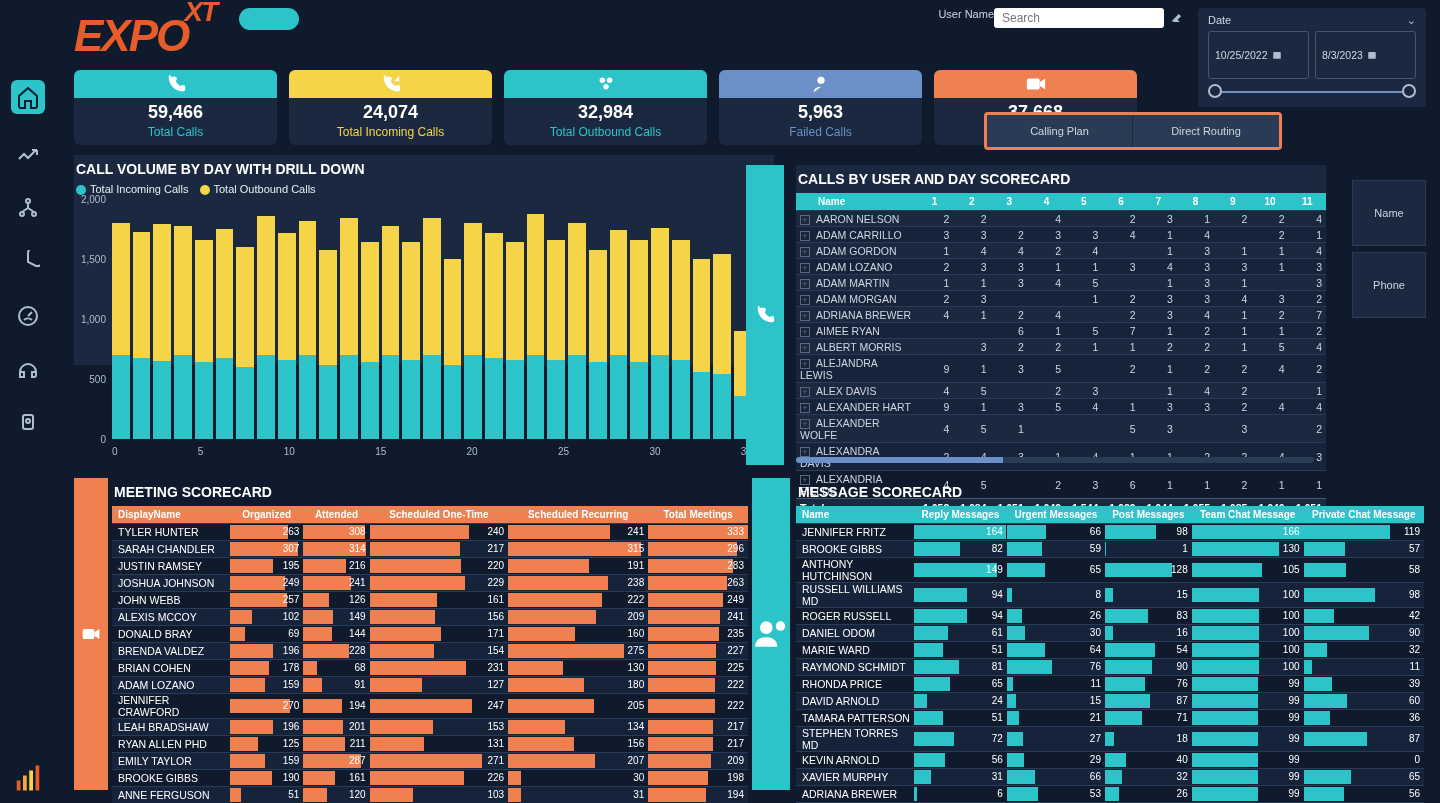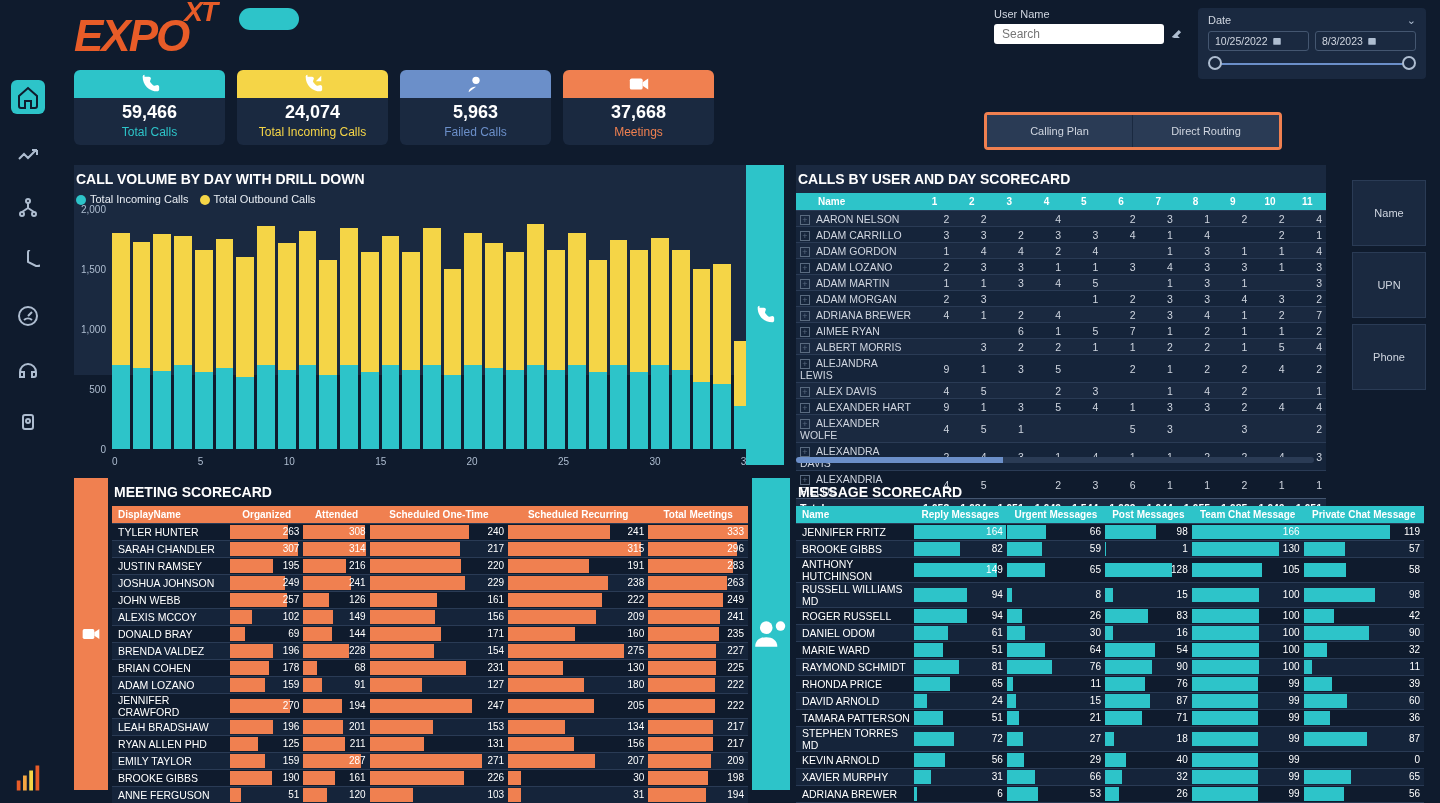--- a/index.html
+++ b/index.html
@@ -10,55 +10,55 @@
 .logo-xt{color:#e85c28;font-size:28px;position:relative;top:-14px;left:-4px}
 .cloud{position:absolute;left:165px;top:-2px;width:60px;height:22px;background:#2dc4c9;border-radius:20px}
 .nav{position:absolute;left:0;top:65px;width:55px;bottom:0;background:#0f1b2d;display:flex;flex-direction:column;align-items:center;padding-top:15px;gap:26px}
 .nav-icon{width:28px;height:28px;display:flex;align-items:center;justify-content:center;color:#aebdd0;cursor:pointer}
 .nav-icon svg{width:24px;height:24px;fill:none;stroke:#aebdd0;stroke-width:2}
 .nav-icon.active{background:#2dc4c9;border-radius:6px;padding:4px;width:34px;height:34px}
 .nav-icon.active svg{stroke:#0f1b2d}
 .nav-spacer{flex:1}
 .nav-logo{width:30px;height:30px;margin-bottom:10px}
 .metrics{position:absolute;left:74px;top:70px;display:flex;gap:12px}
-.metric{width:151px;border-radius:6px;overflow:hidden;text-align:center}
+.metric{width:203px;border-radius:6px;overflow:hidden;text-align:center}
 .metric-icon{height:28px;display:flex;align-items:center;justify-content:center}
 .metric-icon svg{width:22px;height:22px;fill:#fff}
 .metric-value{font-size:18px;font-weight:700;padding:4px 0 0;background:#1a2940;color:#fff}
 .metric-label{font-size:12px;padding:2px 0 6px;background:#1a2940}
 .m1 .metric-icon{background:#2dc4c9}.m1 .metric-label{color:#2dc4c9}
 .m2 .metric-icon{background:#f5d547}.m2 .metric-label{color:#f5d547}
 .m3 .metric-icon{background:#2dc4c9}.m3 .metric-label{color:#2dc4c9}
 .m4 .metric-icon{background:#6b8fc9}.m4 .metric-label{color:#6b8fc9}
 .m5 .metric-icon{background:#f08050}.m5 .metric-label{color:#f08050}
 .filters{position:absolute;right:14px;top:8px;display:flex;align-items:flex-start;gap:14px}
-.search-wrap{display:flex;flex-direction:column}
+.search-wrap{display:flex;flex-direction:row}
 .search-label{font-size:11px;color:#d0d6e0;margin-bottom:4px}
 .search-row{display:flex;align-items:center;gap:6px}
 .search-box{width:170px;background:#fff;border-radius:3px;display:flex;align-items:center;padding:3px 8px}
 .search-box input{border:0;outline:0;flex:1;font-size:12px;color:#666}
 .search-box svg{width:14px;height:14px;stroke:#888;fill:none;stroke-width:2}
 .eraser{width:14px;height:14px;color:#aebdd0}
 .date-panel{background:#1a2940;border-radius:4px;padding:6px 10px 10px;width:228px}
 .date-label{font-size:11px;color:#d0d6e0;margin-bottom:4px;display:flex;justify-content:space-between}
 .date-chev{color:#aebdd0}
 .date-inputs{display:flex;gap:6px;margin-bottom:8px}
-.date-in{background:#1a2940;border:1px solid #445670;border-radius:3px;padding:3px 6px;font-size:10.5px;color:#d0d6e0;display:flex;align-items:center;gap:4px;flex:1}
+.date-in{background:#1a2940;border:1px solid #445670;border-radius:3px;padding:17px 6px;font-size:10.5px;color:#d0d6e0;display:flex;align-items:center;gap:4px;flex:1}
 .date-in svg{width:10px;height:10px;fill:#aebdd0}
 .slider{position:relative;height:10px}
 .slider-track{position:absolute;left:8px;right:8px;top:4px;height:2px;background:#6b8fc9}
 .slider-h{position:absolute;width:14px;height:14px;border:2px solid #aebdd0;border-radius:50%;top:-3px;background:#1a2940}
 .route-tabs{position:absolute;left:984px;top:112px;display:flex;border:3px solid #f08050;border-radius:4px}
 .route-tab{width:146px;text-align:center;padding:10px 4px;background:#2a3b55;border-right:1px solid #1a2940;font-size:11px;color:#d0d6e0;cursor:pointer}
 .route-tab:last-child{border-right:0}
 .side-tabs{position:absolute;right:14px;top:180px;display:flex;flex-direction:column;gap:6px}
 .side-tab{width:74px;height:66px;background:#1a2940;border:1px solid #2a3b55;display:flex;align-items:center;justify-content:center;font-size:11px;color:#d0d6e0;cursor:pointer}
 .panel{position:absolute;background:#1a2940}
 .panel-title{font-size:14px;font-weight:700;color:#fff;padding:6px 2px}
-.chart-panel{left:74px;top:165px;width:700px;height:210px}
+.chart-panel{left:74px;top:155px;width:700px;height:210px}
 .legend{font-size:11px;padding:0 2px 4px}
 .legend-dot{display:inline-block;width:10px;height:10px;border-radius:50%;margin-right:4px;vertical-align:middle}
 .chart-area{position:relative;left:38px;top:0;width:640px;height:240px}
 .y-axis{position:absolute;left:-38px;top:0;height:100%;width:36px}
 .y-lbl{position:absolute;right:4px;font-size:10px;color:#aebdd0;transform:translateY(-50%)}
 .x-axis{position:absolute;bottom:-18px;left:0;right:0;display:flex;justify-content:space-between;font-size:10px;color:#aebdd0}
 .bars{position:absolute;left:0;right:0;bottom:0;top:0;display:flex;align-items:flex-end;gap:3px}
 .bar{flex:1;display:flex;flex-direction:column;justify-content:flex-end;height:100%}
 .bar-in{background:#2dc4c9;width:100%}
 .bar-out{background:#f5d547;width:100%}
@@ -164,20 +164,31 @@
     <div class="metric m2">
       <div class="metric-icon">
         <svg viewBox="0 0 24 24">
           <path d="M6 2c-1 0-2 1-2 2 0 9 7 16 16 16 1 0 2-1 2-2v-3c0-1-1-2-2-2l-3 1c-1 0-2-1-3-2s-2-2-2-3l1-3c0-1-1-2-2-2H6z"></path>
           <path d="M15 3l6 6M21 3v6h-6"></path>
         </svg>
       </div>
       <div class="metric-value">24,074</div>
       <div class="metric-label">Total Incoming Calls</div>
     </div>
+    <div class="metric m3">
+      <div class="metric-icon">
+        <svg viewBox="0 0 24 24">
+          <circle cx="8" cy="8" r="3"></circle>
+          <circle cx="16" cy="8" r="3"></circle>
+          <circle cx="12" cy="15" r="3"></circle>
+        </svg>
+      </div>
+      <div class="metric-value">32,984</div>
+      <div class="metric-label">Total Outbound Calls</div>
+    </div>
     <div class="metric m4">
       <div class="metric-icon">
         <svg viewBox="0 0 24 24">
           <circle cx="12" cy="8" r="4"></circle>
           <path d="M4 21c0-4 4-6 8-6"></path>
           <path d="M17 15l4 4m0-4l-4 4"></path>
         </svg>
       </div>
       <div class="metric-value">5,963</div>
       <div class="metric-label">Failed Calls</div>
@@ -236,21 +247,20 @@
     </div>
   </div>
 </div>
 
 <div class="route-tabs" id="route-tabs">
     <div class="route-tab">Calling Plan</div>
     <div class="route-tab">Direct Routing</div>
   </div>
 <div class="side-tabs" id="side-tabs">
     <div class="side-tab">Name</div>
-    <div class="side-tab">UPN</div>
     <div class="side-tab">Phone</div>
   </div>
 
 <div class="panel chart-panel">
   <div class="panel-title">CALL VOLUME BY DAY WITH DRILL DOWN</div>
   <div class="legend">
     <span class="legend-dot" style="background:#2dc4c9"></span><span>Total Incoming Calls</span>
     <span class="legend-dot" style="background:#f5d547;margin-left:8px"></span><span>Total Outbound Calls</span>
   </div>
   <div class="chart-area">

